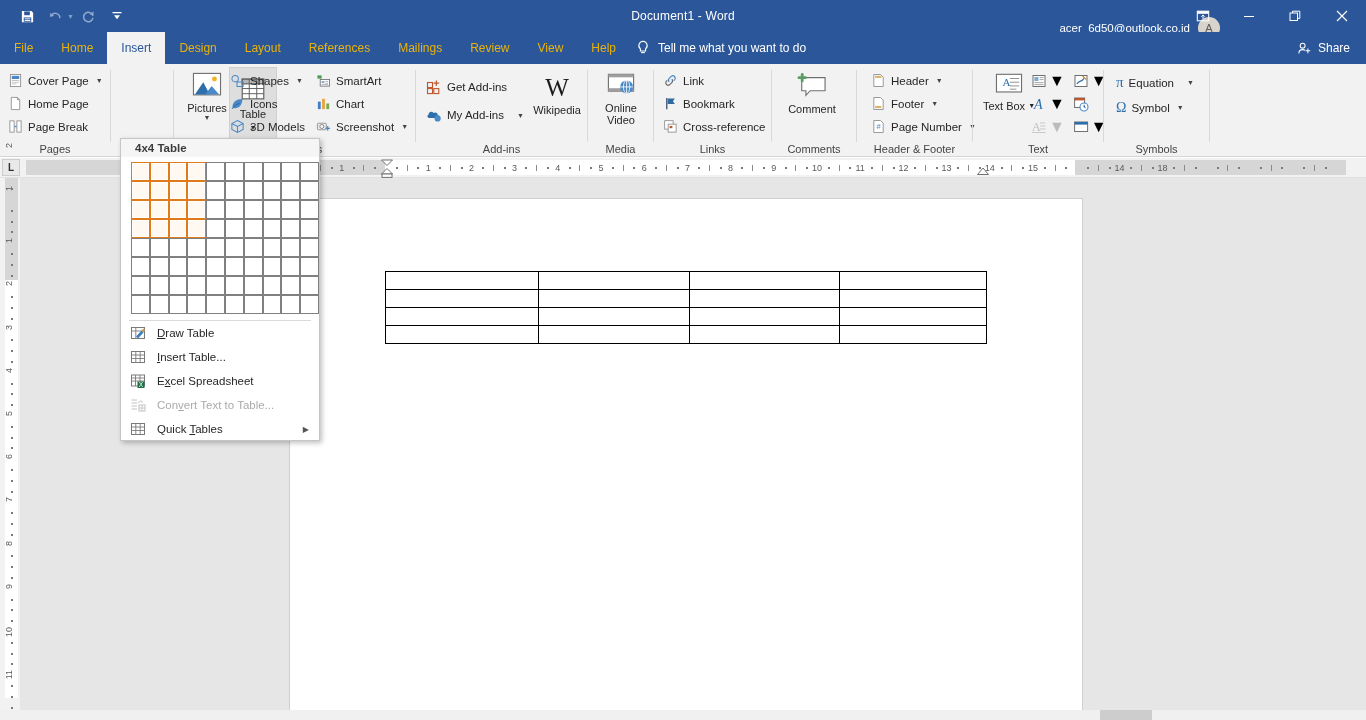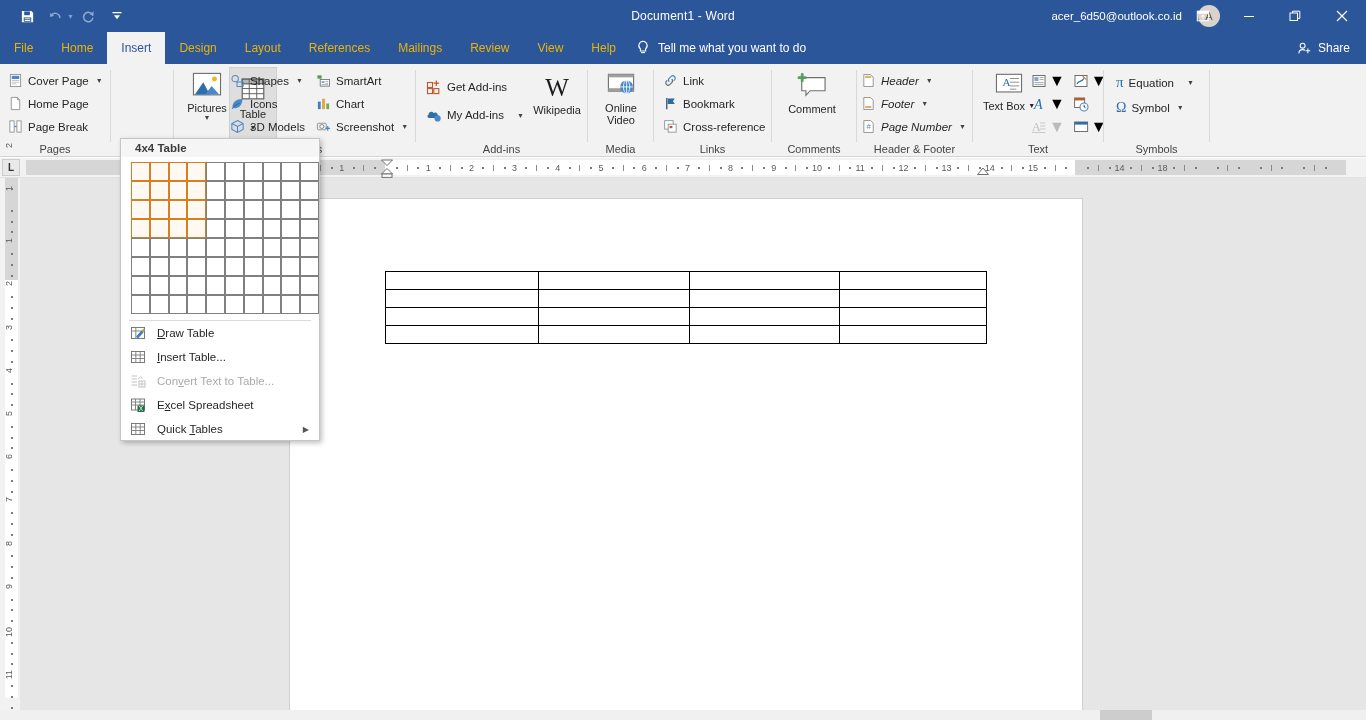--- a/index.html
+++ b/index.html
@@ -24,22 +24,22 @@
   }
   .qat-btn.dim { color: #7f9ec8; }
   .qat-btn svg { display: block; }
   .caret-mini { font-size: 7px; margin-left: -3px; color: #7f9ec8; }
 
   .title-text {
     position: absolute; left: 0; top: 0; width: 1366px; height: 32px;
     line-height: 32px; text-align: center; font-size: 12px; letter-spacing: .2px;
   }
   .acct {
-    position: absolute; right: 146px; top: 0; height: 32px;
-    display: flex; align-items: center; gap: 16px; font-size: 11.5px;
+    position: absolute; right: 146px; top: 12px; height: 32px;
+    display: flex; align-items: center; gap: 8px; font-size: 11.5px;
   }
   .avatar {
     width: 22px; height: 22px; border-radius: 50%;
     background: #d8d3cb; color: #5d5a55; font-size: 11px;
     display: flex; align-items: center; justify-content: center;
   }
   .wincontrols { position: absolute; right: 0; top: 0; height: 32px; display: flex; }
   .wc {
     width: 46px; height: 32px; display: flex; align-items: center; justify-content: center;
     color: #fff; font-size: 12px;
@@ -497,21 +497,21 @@
             <path d="M6.5 1.5 V8.5 M3 5 H10" stroke="#5a9c62" stroke-width="3" stroke-linecap="round"></path>
           </svg>
           <span class="lbl">Comment</span>
         </div>
       </div>
       <div class="glabel">Comments</div>
     </div>
     <div class="gsep" style="left:856px;"></div>
 
     <div class="rgroup" style="left:857px; width:115px;">
-      <div style="position:absolute; left:4px; top:5px;font-style:italic;">
+      <div style="position:absolute; left:14px; top:5px;">
         <div class="smallitem">
           <svg width="15" height="15" viewBox="0 0 16 16">
               <path d="M3 1.6 H10.2 L13 4.4 V14.4 H3 Z" fill="#fff" stroke="#8a8a8a" stroke-width=".9"></path>
               <rect x="4.4" y="3" width="6.6" height="2.3" fill="#d9b46a"></rect>
             </svg>
           <span>Header</span>
           <span class="cap">▼</span>
         </div>
         <div class="smallitem">
           <svg width="15" height="15" viewBox="0 0 16 16">
@@ -948,45 +948,45 @@
         </div>
         <div class="mitem">
           <span class="micon">
             <svg width="16" height="16" viewBox="0 0 16 16">
               <rect x="1.5" y="2.5" width="13" height="11" fill="#fff" stroke="#7a7a7a" stroke-width="1"></rect>
               <path d="M1.5 6 H14.5 M1.5 9.5 H14.5 M5.8 2.5 V13.5 M10.2 2.5 V13.5" stroke="#7a7a7a" stroke-width=".9"></path>
             </svg>
           </span>
           <span><u>I</u>nsert Table...</span>
         </div>
+        <div class="mitem">
+          <span class="micon">
+            <svg width="16" height="16" viewBox="0 0 16 16">
+              <rect x="1.5" y="2" width="13" height="11" fill="#fff" stroke="#7a7a7a" stroke-width="1"></rect>
+              <path d="M1.5 5 H14.5 M1.5 8 H14.5 M5.5 2 V13 M10 2 V13" stroke="#7a7a7a" stroke-width=".9"></path>
+              <rect x="7.5" y="8.5" width="7" height="6.5" fill="#1d7145"></rect>
+              <text x="11" y="13.6" font-size="6.5" fill="#fff" text-anchor="middle" font-family="Liberation Sans, sans-serif">X</text>
+            </svg>
+          </span>
+          <span>E<u>x</u>cel Spreadsheet</span>
+        </div>
         <div class="mitem disabled">
           <span class="micon">
             <svg width="16" height="16" viewBox="0 0 16 16">
               <path d="M1.5 3 H7 M1.5 6 H7 M1.5 9 H7 M1.5 12 H7" stroke="#c2c2c2" stroke-width="1"></path>
               <rect x="9" y="8" width="6" height="6" fill="#fff" stroke="#c2c2c2" stroke-width="1"></rect>
               <path d="M9 11 H15 M12 8 V14" stroke="#c2c2c2" stroke-width=".9"></path>
               <path d="M8 6 C11 3 12 3.5 12 6" stroke="#c2c2c2" stroke-width="1" fill="none"></path>
             </svg>
           </span>
           <span>Con<u>v</u>ert Text to Table...</span>
         </div>
         <div class="mitem">
           <span class="micon">
             <svg width="16" height="16" viewBox="0 0 16 16">
-              <rect x="1.5" y="2" width="13" height="11" fill="#fff" stroke="#7a7a7a" stroke-width="1"></rect>
-              <path d="M1.5 5 H14.5 M1.5 8 H14.5 M5.5 2 V13 M10 2 V13" stroke="#7a7a7a" stroke-width=".9"></path>
-              <rect x="7.5" y="8.5" width="7" height="6.5" fill="#1d7145"></rect>
-              <text x="11" y="13.6" font-size="6.5" fill="#fff" text-anchor="middle" font-family="Liberation Sans, sans-serif">X</text>
-            </svg>
-          </span>
-          <span>E<u>x</u>cel Spreadsheet</span>
-        </div>
-        <div class="mitem">
-          <span class="micon">
-            <svg width="16" height="16" viewBox="0 0 16 16">
               <rect x="1.5" y="2.5" width="13" height="11" fill="#fff" stroke="#7a7a7a" stroke-width="1"></rect>
               <path d="M1.5 6 H14.5 M1.5 9.5 H14.5 M5.8 2.5 V13.5 M10.2 2.5 V13.5" stroke="#7a7a7a" stroke-width=".9"></path>
             </svg>
           </span>
           <span>Quick <u>T</u>ables</span>
           <span class="arrow">▶</span>
         </div>
       </div>
   </div>
 

